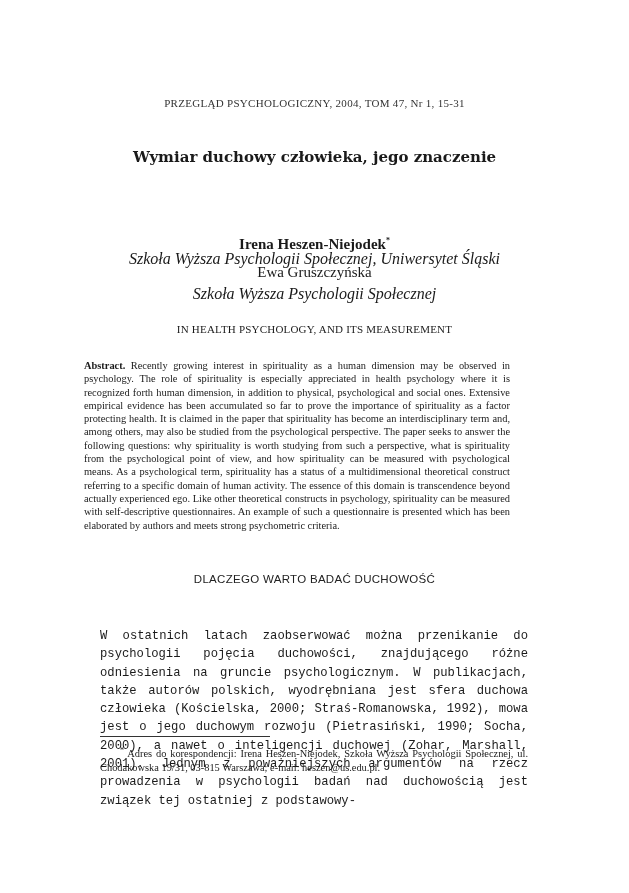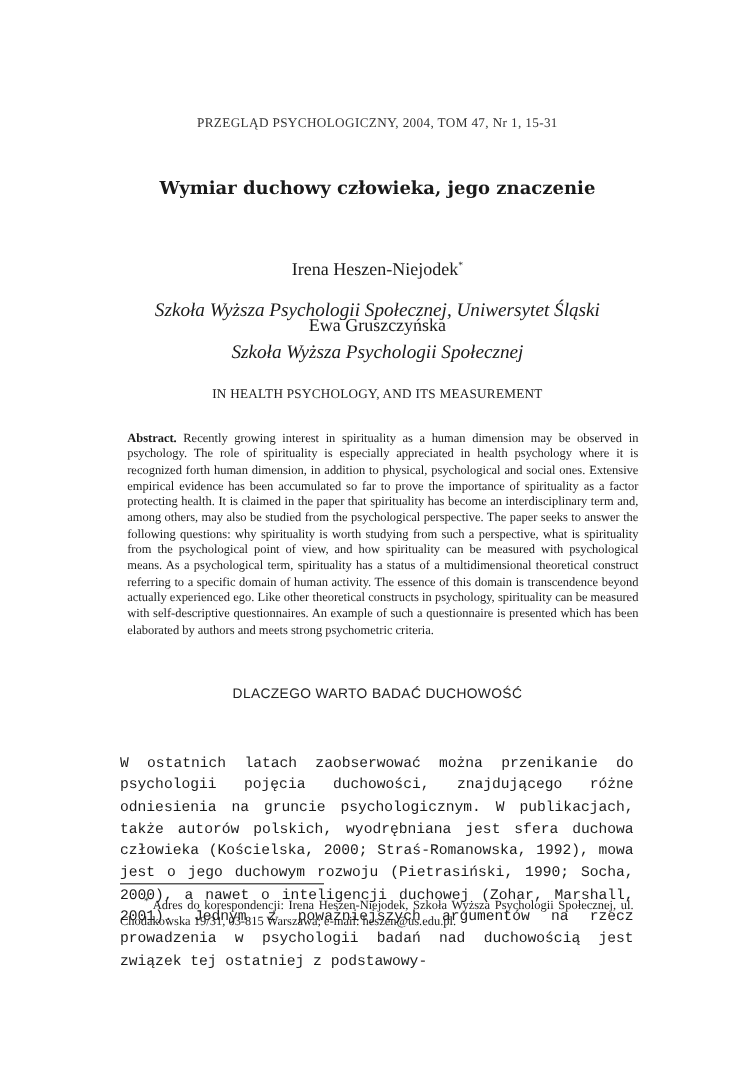--- a/index.html
+++ b/index.html
@@ -3,26 +3,26 @@
 <meta charset="utf-8">
 <style>
   html, body { margin: 0; padding: 0; background: #ffffff; }
   body { width: 629px; height: 893px; position: relative; overflow: hidden; color: #1a1a1a; font-family: "DejaVu Serif", serif; }
   .abs { position: absolute; }
   .center { text-align: center; left: 0; width: 629px; }
   .journal { top: 97px; font-size: 11px; letter-spacing: 0.3px; color: #333; font-family: "Liberation Serif", serif; }
   .title { top: 146px; font-size: 15px; font-weight: bold; line-height: 23px; font-family: "DejaVu Serif", serif; }
   .author { font-size: 15px; font-family: "Liberation Serif", serif; }
   .affil { font-size: 16px; font-style: italic; font-family: "Liberation Serif", serif; }
-  .a1 { top: 216px; }
+  .a1 { top: 236px; font-weight: bold; }
   .f1 { top: 250px; }
   .a2 { top: 264px; }
   .f2 { top: 285px; }
   .en-title { top: 322px; font-size: 11px; line-height: 14px; font-family: "Liberation Serif", serif; letter-spacing: 0.2px; }
-  .abstract { left: 106px; width: 426px; top: 359px; font-size: 10.4px; line-height: 13.3px; text-align: justify; font-family: "Liberation Serif", serif; }
+  .abstract { left: 84px; width: 426px; top: 359px; font-size: 10.4px; line-height: 13.3px; text-align: justify; font-family: "Liberation Serif", serif; }
   .abstract b { font-weight: bold; }
   .section { top: 572px; font-size: 11.5px; line-height: 15px; font-family: "Liberation Sans", sans-serif; letter-spacing: 0.3px; color: #222; }
   .body-text { left: 100px; width: 428px; top: 627px; font-size: 12.2px; line-height: 18.3px; text-align: justify; font-family: Liberation Mono, monospace; }
   .rule { left: 100px; top: 736px; width: 170px; height: 1px; background: #333; }
   .footnote { left: 100px; width: 428px; top: 744px; font-size: 10.4px; line-height: 13.5px; text-align: justify; font-family: "Liberation Serif", serif; }
   .footnote .indent { padding-left: 20px; }
   sup { font-size: 8px; }
 </style>
 </head>
 <body>

